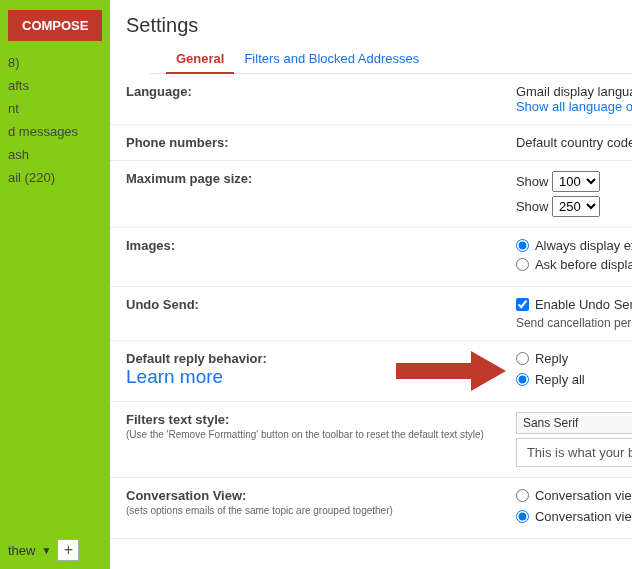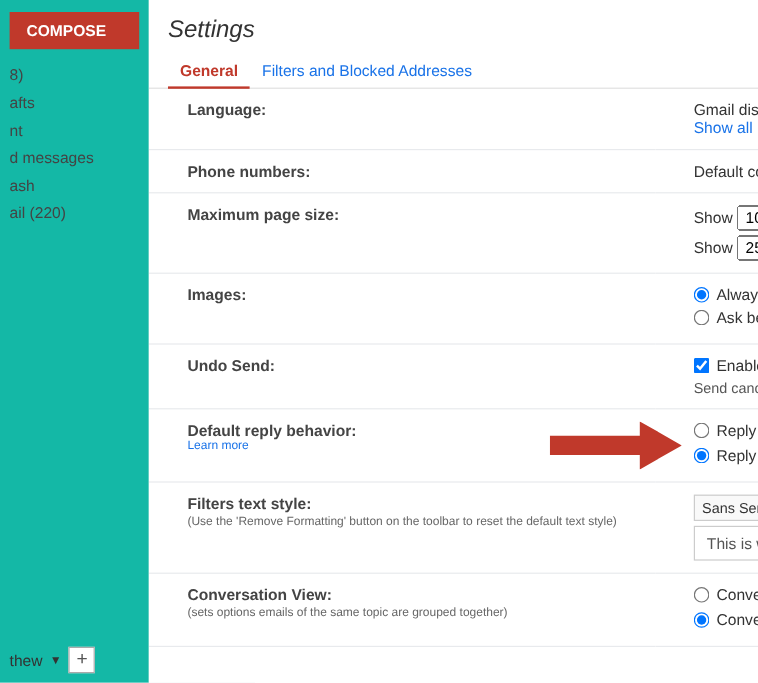--- a/index.html
+++ b/index.html
@@ -1,21 +1,21 @@
 <!DOCTYPE html>
 <html><head>
   <meta charset="utf-8">
   <style>
     * { box-sizing: border-box; margin: 0; padding: 0; }
     body { font-family: Arial, sans-serif; font-size: 13px; color: #333; background: #f1f3f4; display: flex; height: 569px; overflow: hidden; }
 
     
     .sidebar {
-      width: 124px;
-      background: #14b8a6;
+      width: 110px;
+      background: #84cc16;
       padding-top: 10px;
       display: flex;
       flex-direction: column;
       flex-shrink: 0;
     }
     .compose-btn {
       background: #c0392b;
       color: white;
       border: none;
       padding: 8px 14px;
@@ -51,35 +51,35 @@
       flex: 1;
       background: white;
       overflow: hidden;
       display: flex;
       flex-direction: column;
     }
 
     
     .settings-header {
       padding: 14px 16px 0 16px;
-      font-style: italic;
     }
     .settings-title {
       font-size: 20px;
       font-weight: normal;
       color: #333;
       margin-bottom: 8px;
     }
 
     
     .tabs {
       display: flex;
       border-bottom: 1px solid #e0e0e0;
       padding: 0 16px;
       gap: 0;
+      margin-left: 40px;
     }
     .tab {
       padding: 6px 10px;
       font-size: 13px;
       cursor: pointer;
       color: #1a73e8;
       border-bottom: 2px solid transparent;
       margin-bottom: -1px;
       white-space: nowrap;
     }
@@ -96,39 +96,39 @@
       padding: 0;
     }
     .settings-table {
       width: 100%;
       border-collapse: collapse;
     }
     .settings-table tr {
       border-bottom: 1px solid #e8eaed;
     }
     .settings-table td {
-      padding: 10px 32px;
+      padding: 10px 16px;
       vertical-align: top;
     }
     .label-cell {
       width: 210px;
       font-size: 13px;
       color: #444;
       font-weight: bold;
       white-space: nowrap;
     }
     .value-cell {
       font-size: 13px;
       color: #333;
     }
     .learn-more {
       color: #1a73e8;
       text-decoration: none;
       font-weight: normal;
-      font-size: 10px;
+      font-size: 19px;
       display: block;
     }
     .link-blue { color: #1a73e8; text-decoration: none; cursor: pointer; }
 
     
     .radio-row { display: flex; align-items: center; gap: 6px; margin-bottom: 4px; }
     .radio-row input[type="radio"], .radio-row input[type="checkbox"] { margin: 0; }
 
     
     select { font-size: 13px; padding: 1px 2px; }

